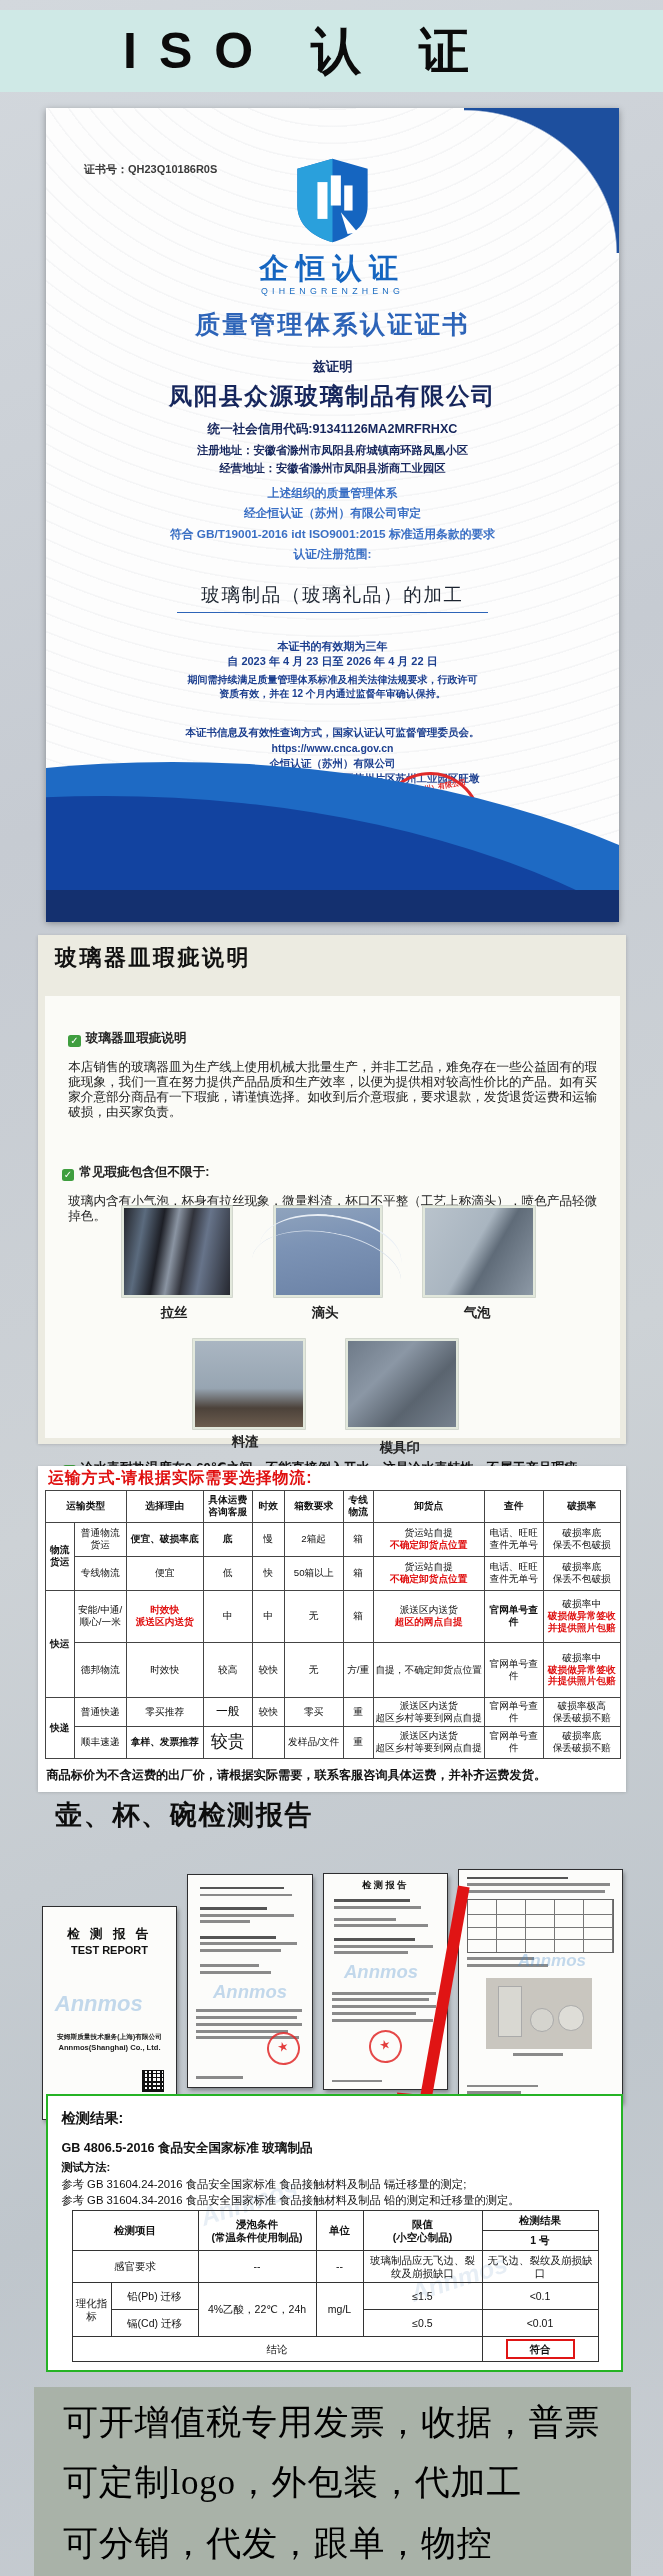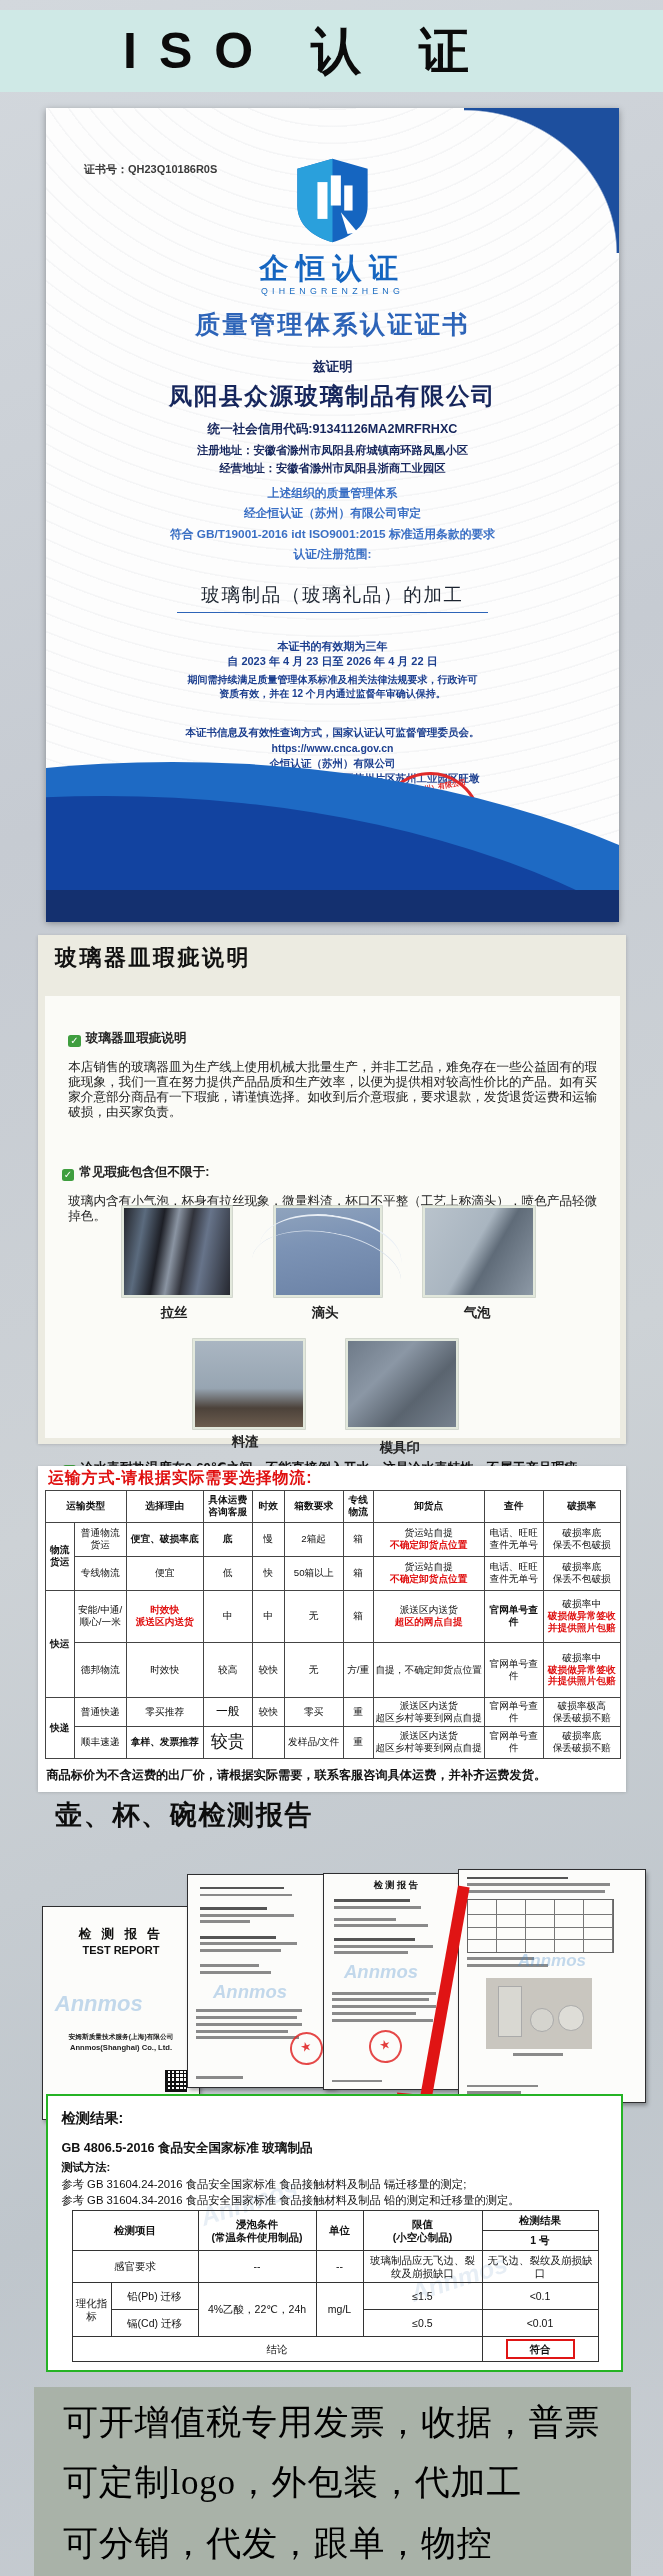--- a/index.html
+++ b/index.html
@@ -80,21 +80,21 @@
   .stbl th,.stbl td{border:0.8px solid #444;font-size:9.7px;color:#111;text-align:center;padding:0.8px 1.7px;line-height:11.8px;
         overflow:hidden;}
   .stbl th{font-weight:bold;}
   .red{color:#e01010;font-weight:bold;}
   .vlabel{color:#e01010;font-weight:bold;font-size:10.5px;}
   .vlabel.black{color:#111;}
   .ship .snote{position:absolute;left:8.4px;top:301px;font-size:12.2px;font-weight:bold;color:#111;}
 
   
   .rheading{left:55px;top:1797px;font-size:27px;font-weight:bold;color:#0d0d0d;letter-spacing:1.7px;}
-  .rpage{background:#fcfcfa;border:1.7px solid #2e2e30;box-shadow:1.7px 2.5px 4.2px rgba(0,0,0,.35);overflow:hidden;padding-left:23px;}
+  .rpage{background:#fcfcfa;border:1.7px solid #2e2e30;box-shadow:1.7px 2.5px 4.2px rgba(0,0,0,.35);overflow:hidden;}
   .rp1{left:42px;top:1874px;width:133px;height:212px;margin-top:32px;}
   .rp2{left:187px;top:1874px;width:124px;height:212px;}
   .rp3{left:323px;top:1873px;width:123px;height:215px;}
   .rp4{left:458px;top:1869px;width:163px;height:232px;}
   .rp-title{position:absolute;left:0;right:0;top:18.5px;text-align:center;font-size:12.6px;font-weight:bold;
         color:#111;letter-spacing:3.4px;}
   .rp-title-en{position:absolute;left:0;right:0;top:37px;text-align:center;font-size:11px;font-weight:bold;color:#111;}
   .rp-co{position:absolute;left:0;right:0;top:126px;text-align:center;font-size:6.7px;font-weight:bold;color:#222;}
   .rp-co-en{position:absolute;left:0;right:0;top:136px;text-align:center;font-size:7.6px;font-weight:bold;color:#222;}
   .wm{position:absolute;font-size:22px;font-weight:bold;color:rgba(70,140,205,.32);font-style:italic;}

